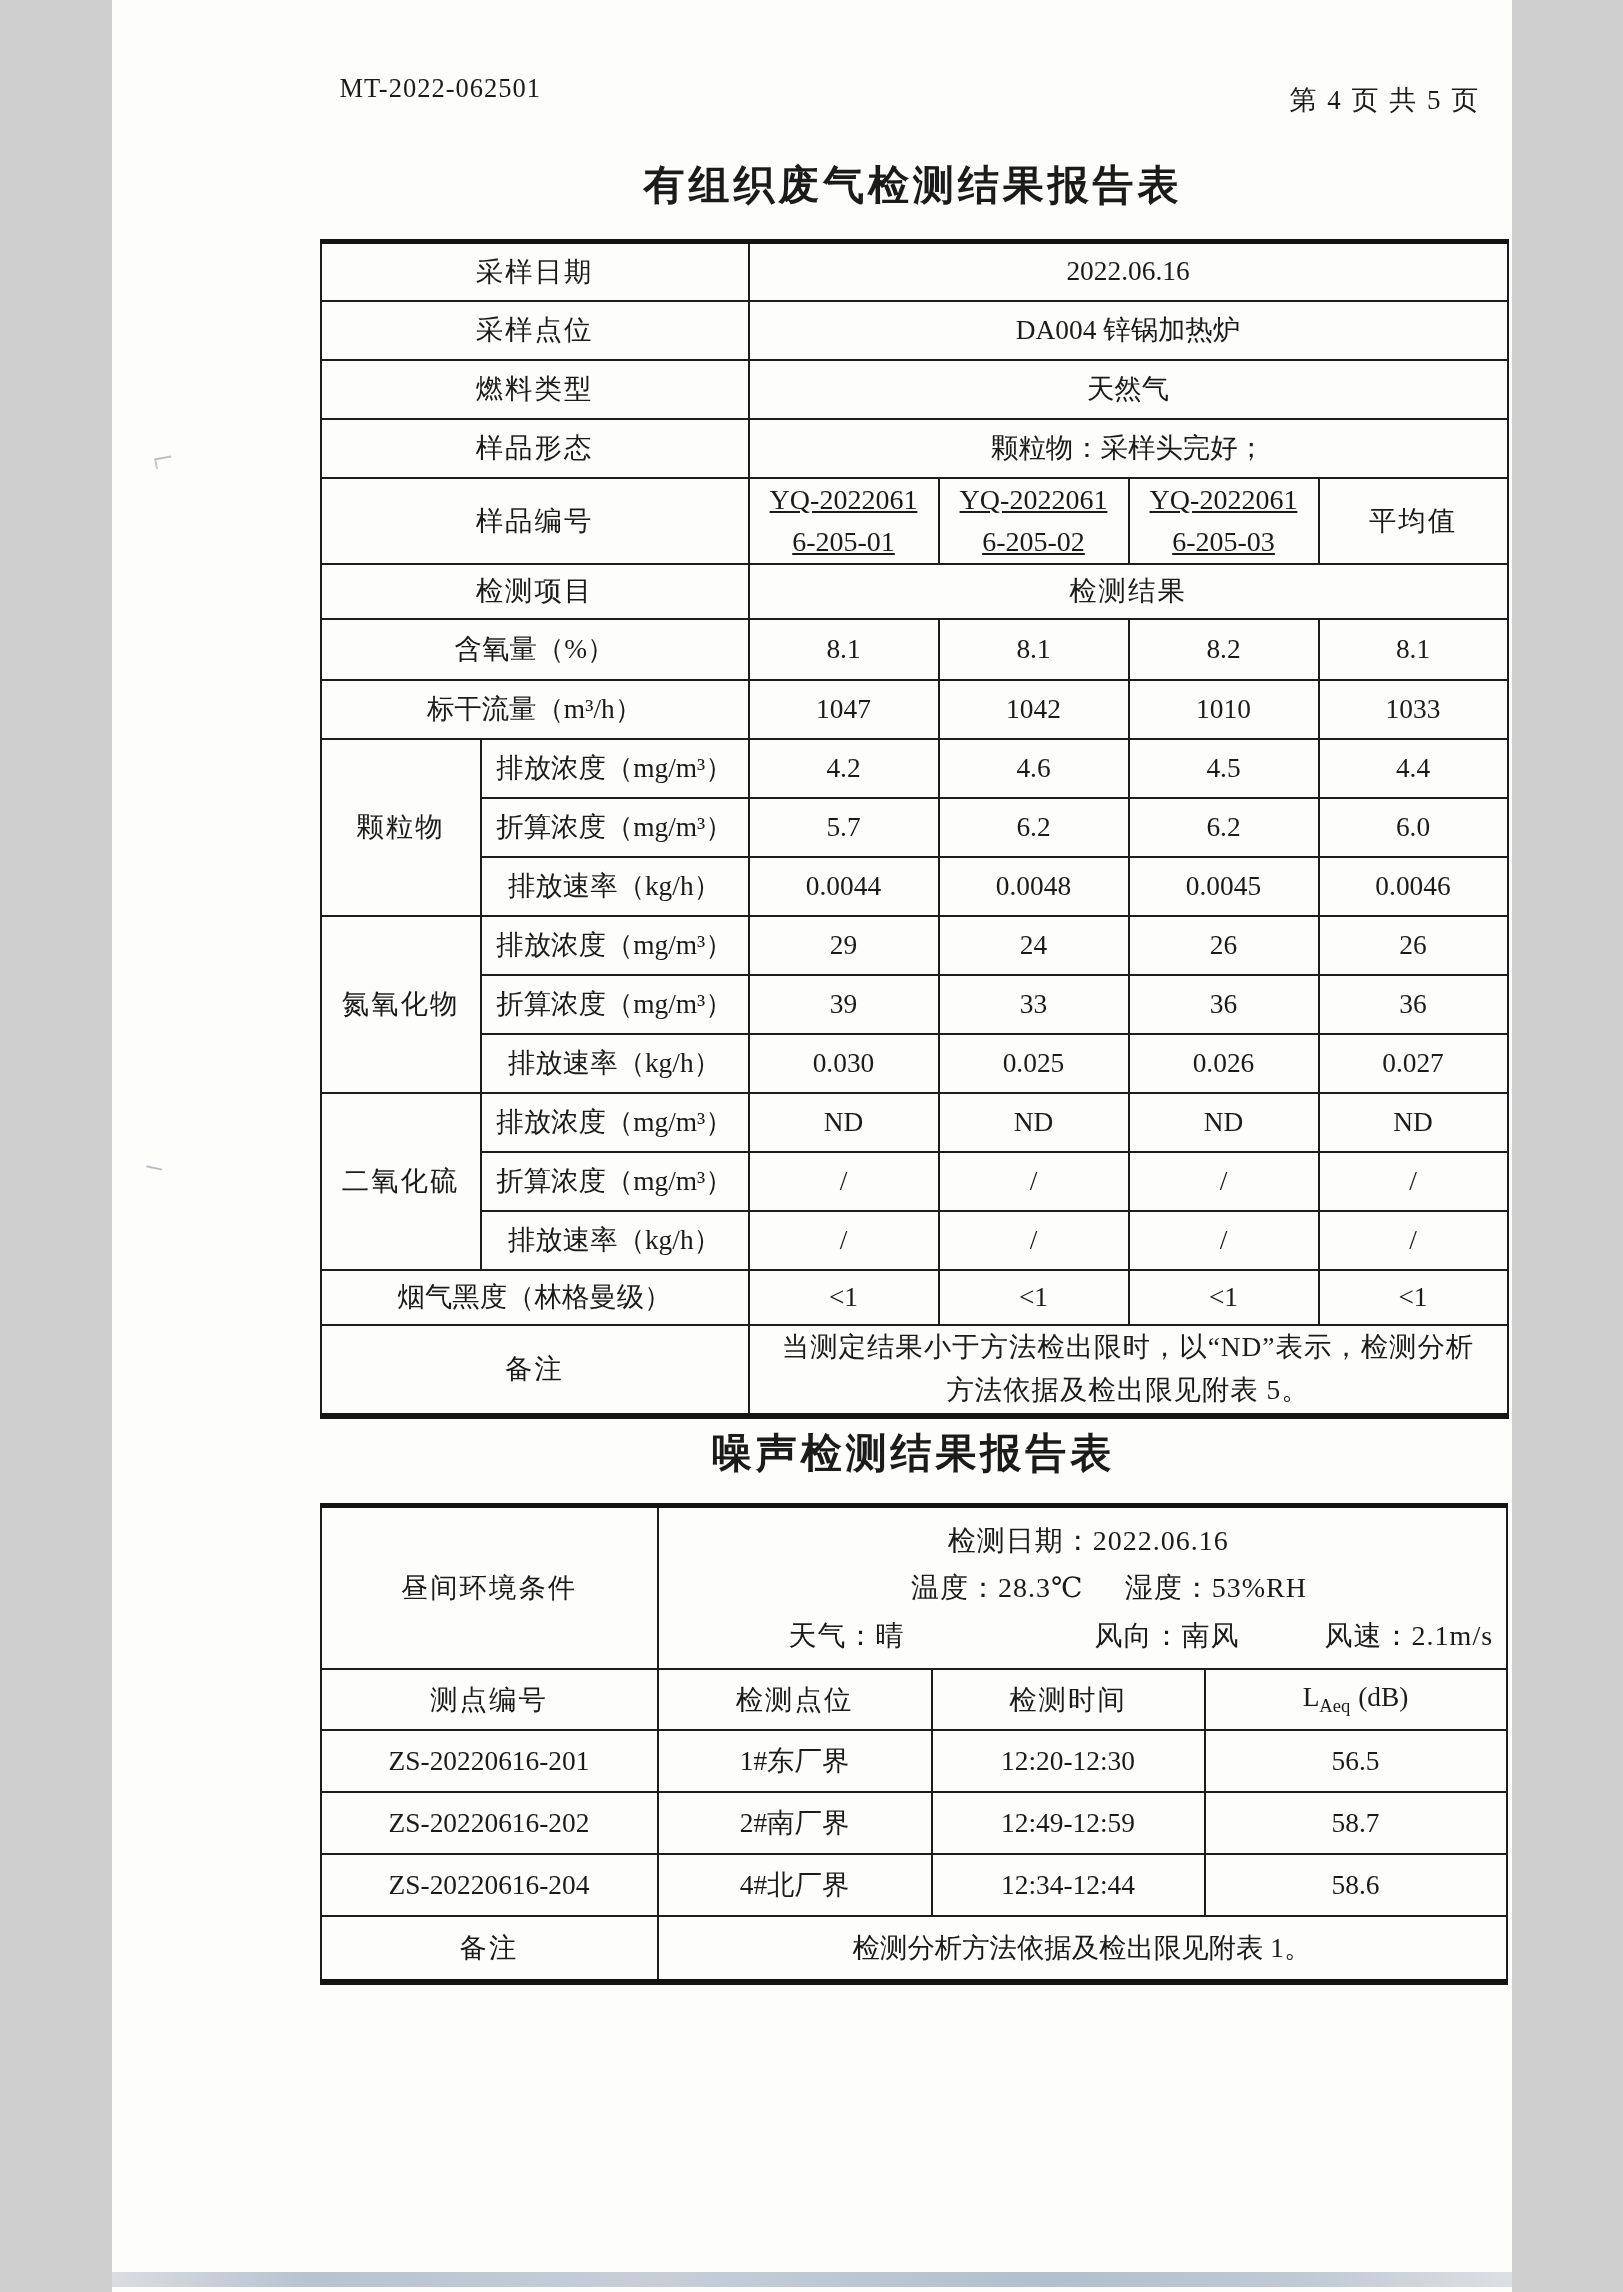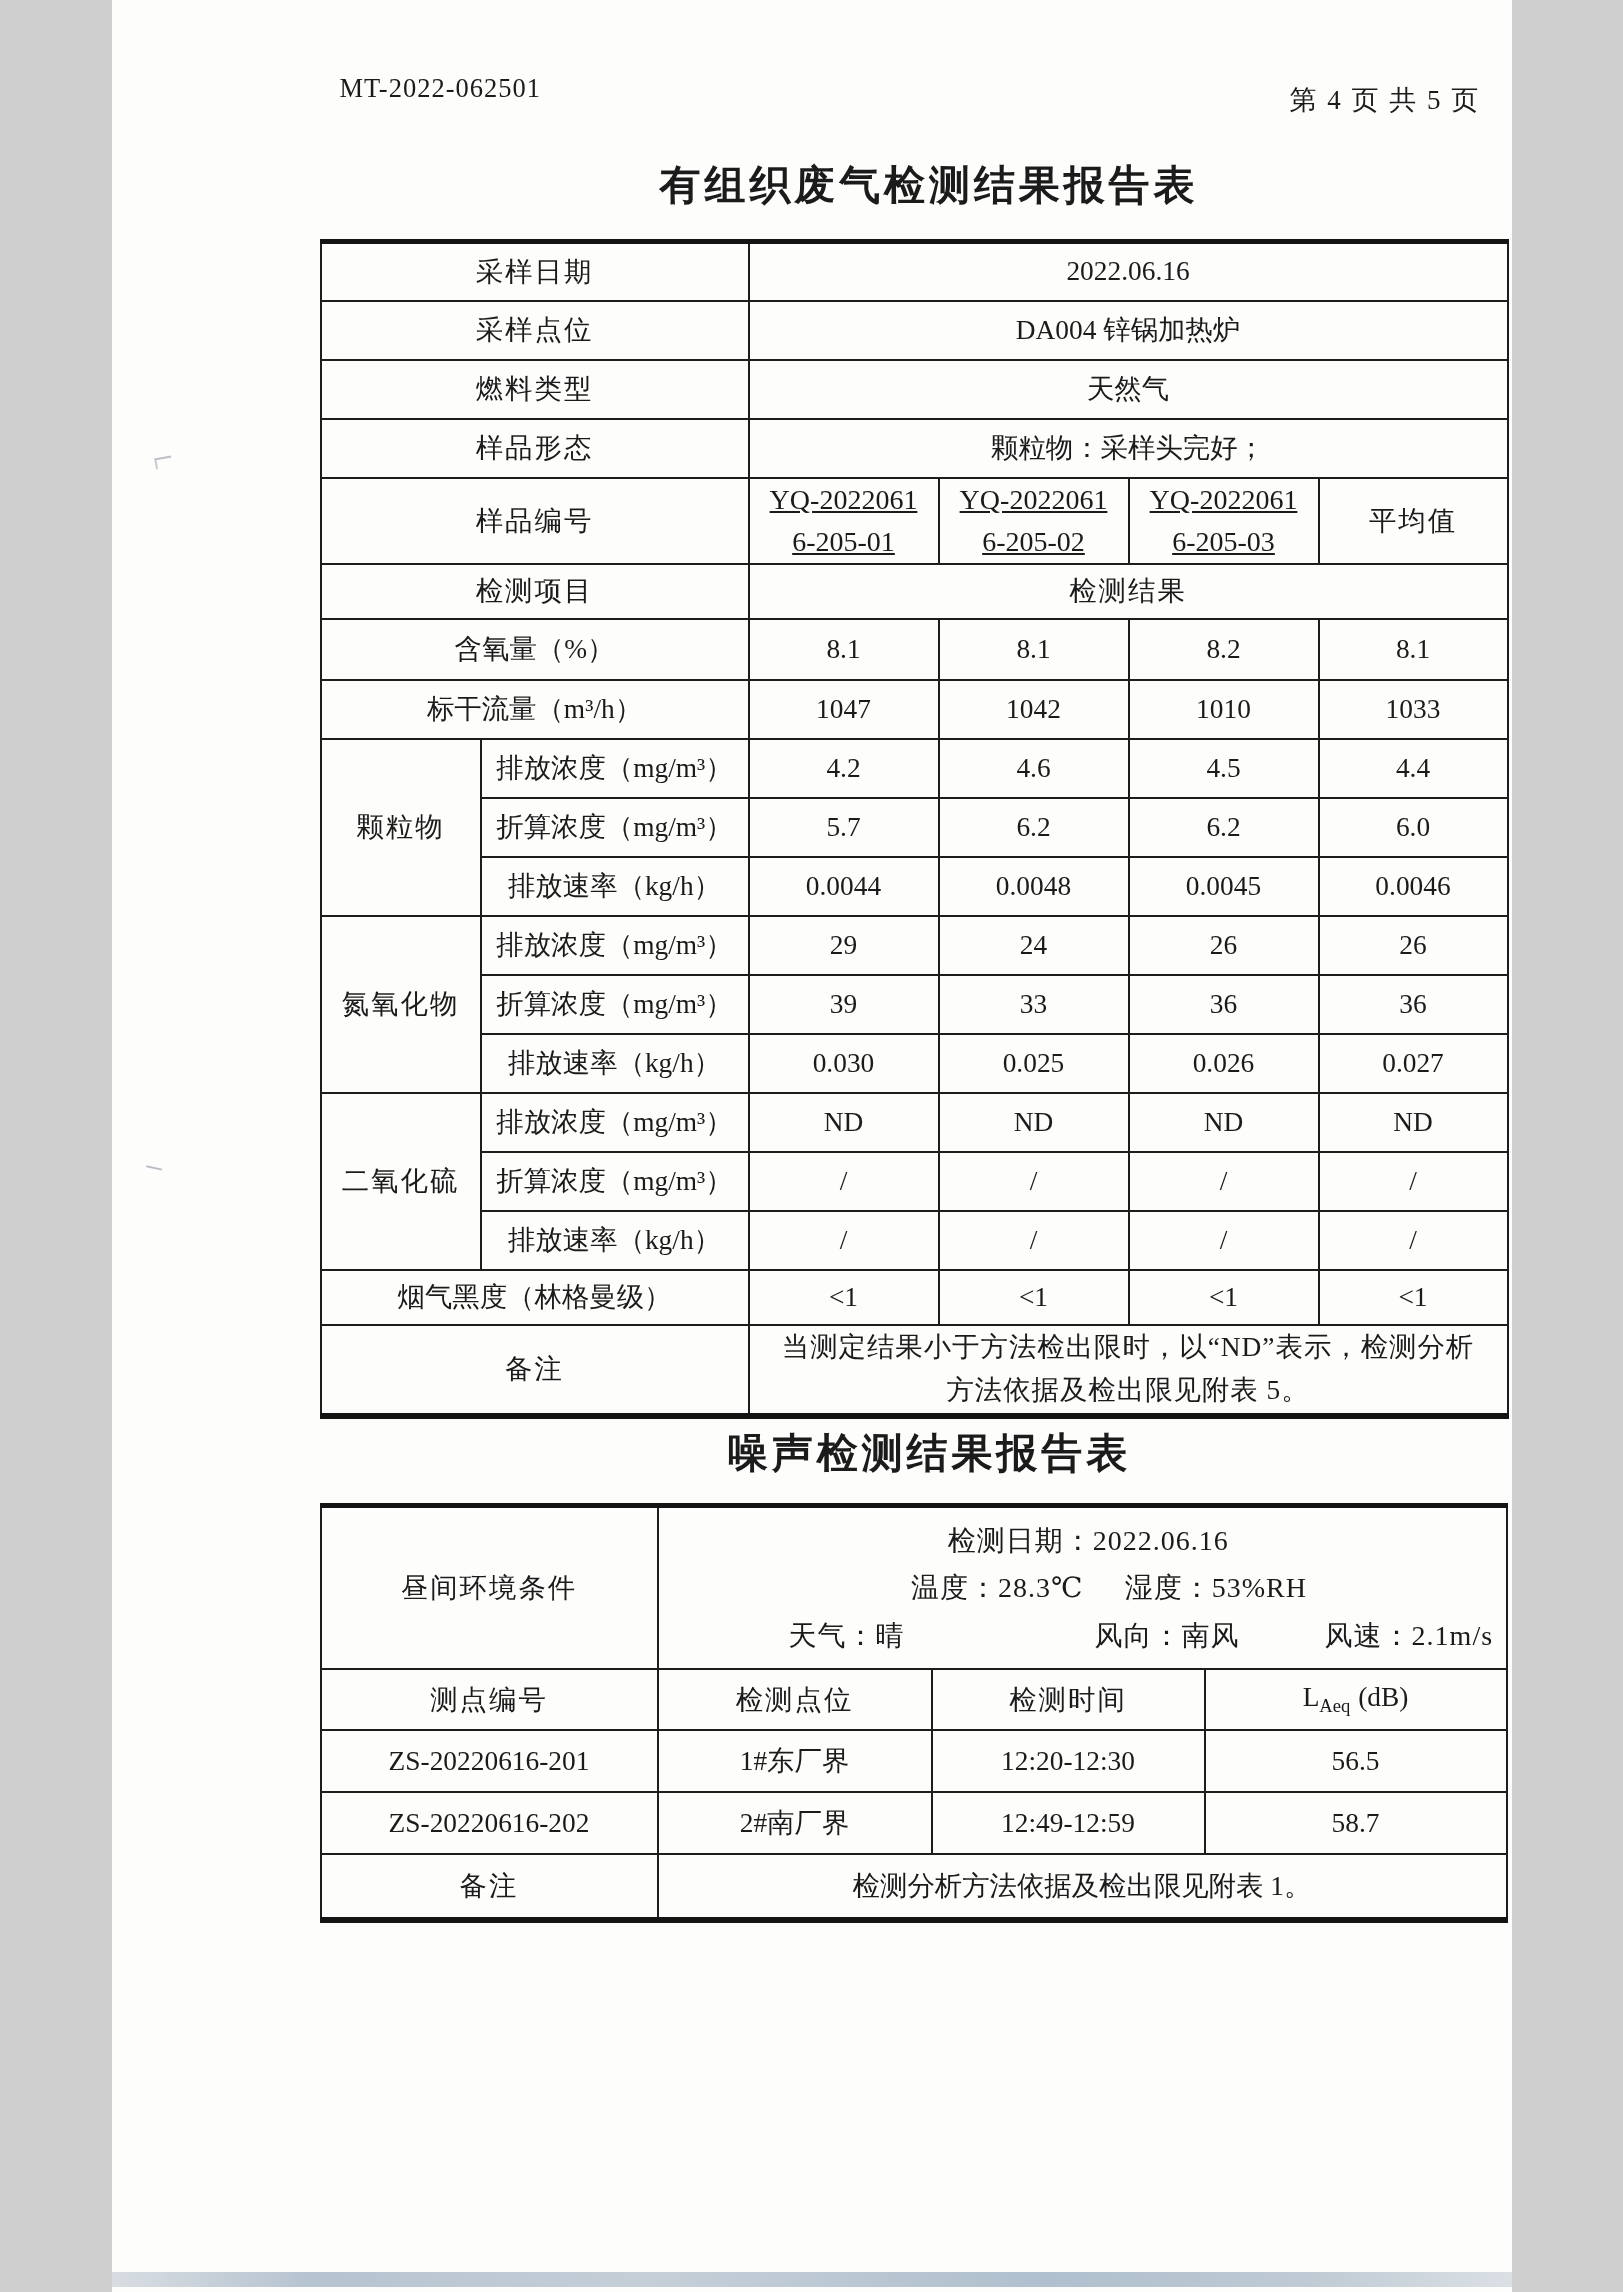--- a/index.html
+++ b/index.html
@@ -3,21 +3,21 @@
 <meta charset="utf-8">
 <style>
   html,body{margin:0;padding:0;background:#cfcfcf;}
   .page{
     position:relative;width:1400px;height:2293px;margin:0 auto;
     background:#fdfdfc;color:#1b1b1b;overflow:hidden;
     font-family:"Liberation Serif","DejaVu Serif",serif;
   }
   .hdr-left{position:absolute;left:228px;top:73px;font-size:26.5px;letter-spacing:1px;}
   .hdr-right{position:absolute;left:1178px;top:82px;font-size:27px;letter-spacing:2px;}
-  .doc-title{position:absolute;left:224px;width:1187px;text-align:center;
+  .doc-title{position:absolute;left:208px;width:1187px;text-align:center;
     font-size:41px;font-weight:600;letter-spacing:3.9px;line-height:1.1;}
   .t1{top:163px;}
   .t2{top:1431px;}
   table.tbl{
     position:absolute;left:208px;width:1187px;table-layout:fixed;
     border-collapse:collapse;border:2.9px solid #141414;
     border-top-width:5.9px;border-bottom-width:6.9px;
   }
   .gas{top:239px;}
   .noise{top:1503px;}
@@ -240,20 +240,26 @@
       <td>1#东厂界</td>
       <td>12:20-12:30</td>
       <td>56.5</td>
     </tr>
     <tr class="h63">
       <td>ZS-20220616-202</td>
       <td>2#南厂界</td>
       <td>12:49-12:59</td>
       <td>58.7</td>
     </tr>
+    <tr class="h63">
+      <td>ZS-20220616-204</td>
+      <td>4#北厂界</td>
+      <td>12:34-12:44</td>
+      <td>58.6</td>
+    </tr>
     <tr class="h67">
       <td class="lbl">备注</td>
       <td colspan="3">检测分析方法依据及检出限见附表 1。</td>
     </tr>
   </tbody>
     </table>
 
   <svg class="seal" viewBox="0 0 68 350">
     <circle cx="208" cy="175" r="162" fill="none" stroke="rgba(198,36,45,0.5)" stroke-width="10"></circle>
     <g fill="rgba(198,36,45,0.55)">

